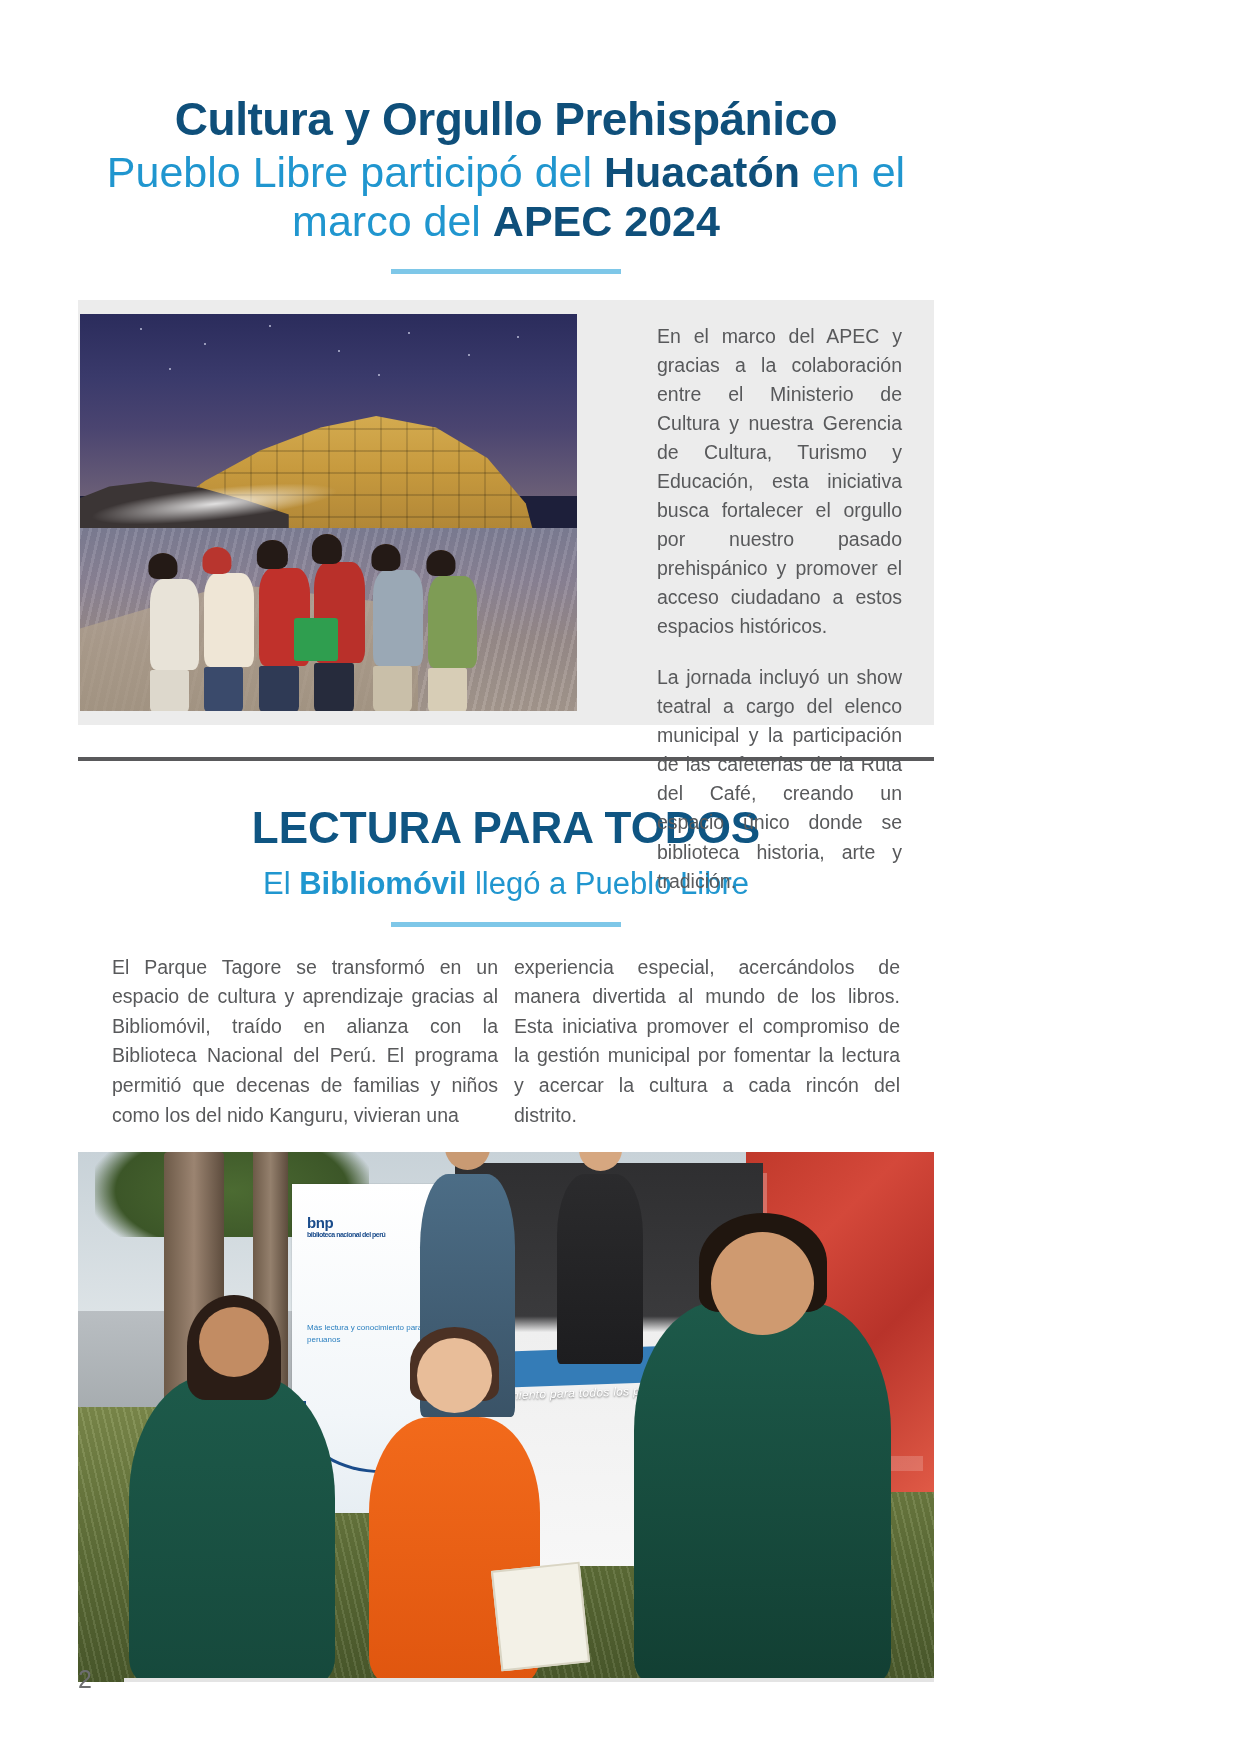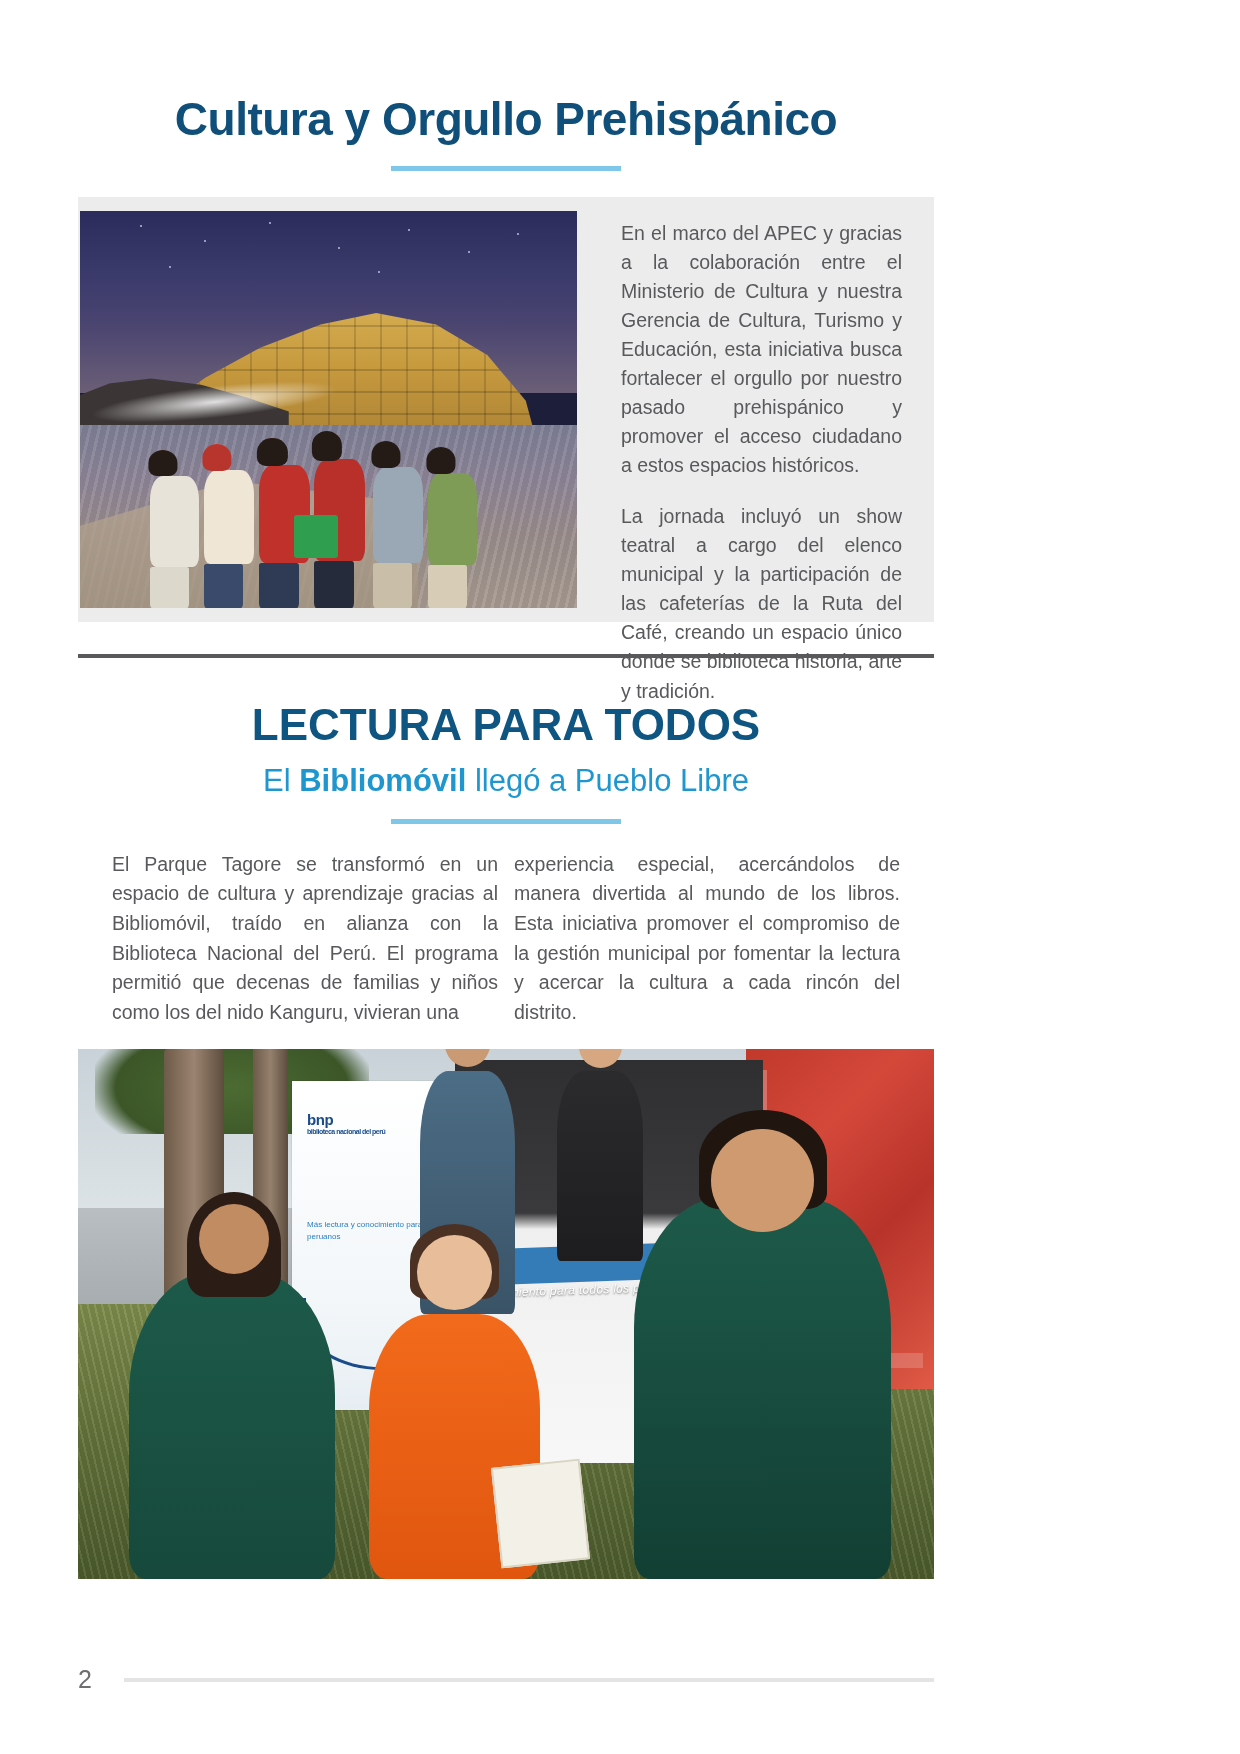--- a/index.html
+++ b/index.html
@@ -72,20 +72,21 @@
     flex: 0 0 auto;
     background: #1d1f3a;
   }
   .band1-text {
     flex: 1 1 auto;
     padding: 22px 32px 0 44px;
     font-size: 19.5px;
     line-height: 1.49;
     color: #58595b;
     text-align: justify;
+    margin-left: 36px;
   }
   .band1-text p { margin: 0 0 22px 0; }
   .band1-text p:last-child { margin-bottom: 0; }
 
   
   .sep-dark {
     margin: 32px 78px 0 78px;
     height: 4px;
     background: #59595b;
   }
@@ -383,20 +384,21 @@
     white-space: nowrap;
   }
 </style>
 </head>
 <body>
 
 <div class="page">
 
   <div class="sec1-head">
     <h1 class="h1-main">Cultura y Orgullo Prehispánico</h1>
+    <p class="h1-sub"><span>Pueblo Libre participó del </span><b>Huacatón</b><span> en el marco del </span><b>APEC 2024</b></p>
     <hr class="rule-blue">
   </div>
 
   <div class="band1">
 
     <div class="photo1">
       <div class="p1-sky"></div>
       <div class="p1-stars">
         <i style="left:12%;top:8%"></i>
           <i style="left:25%;top:16%"></i>

